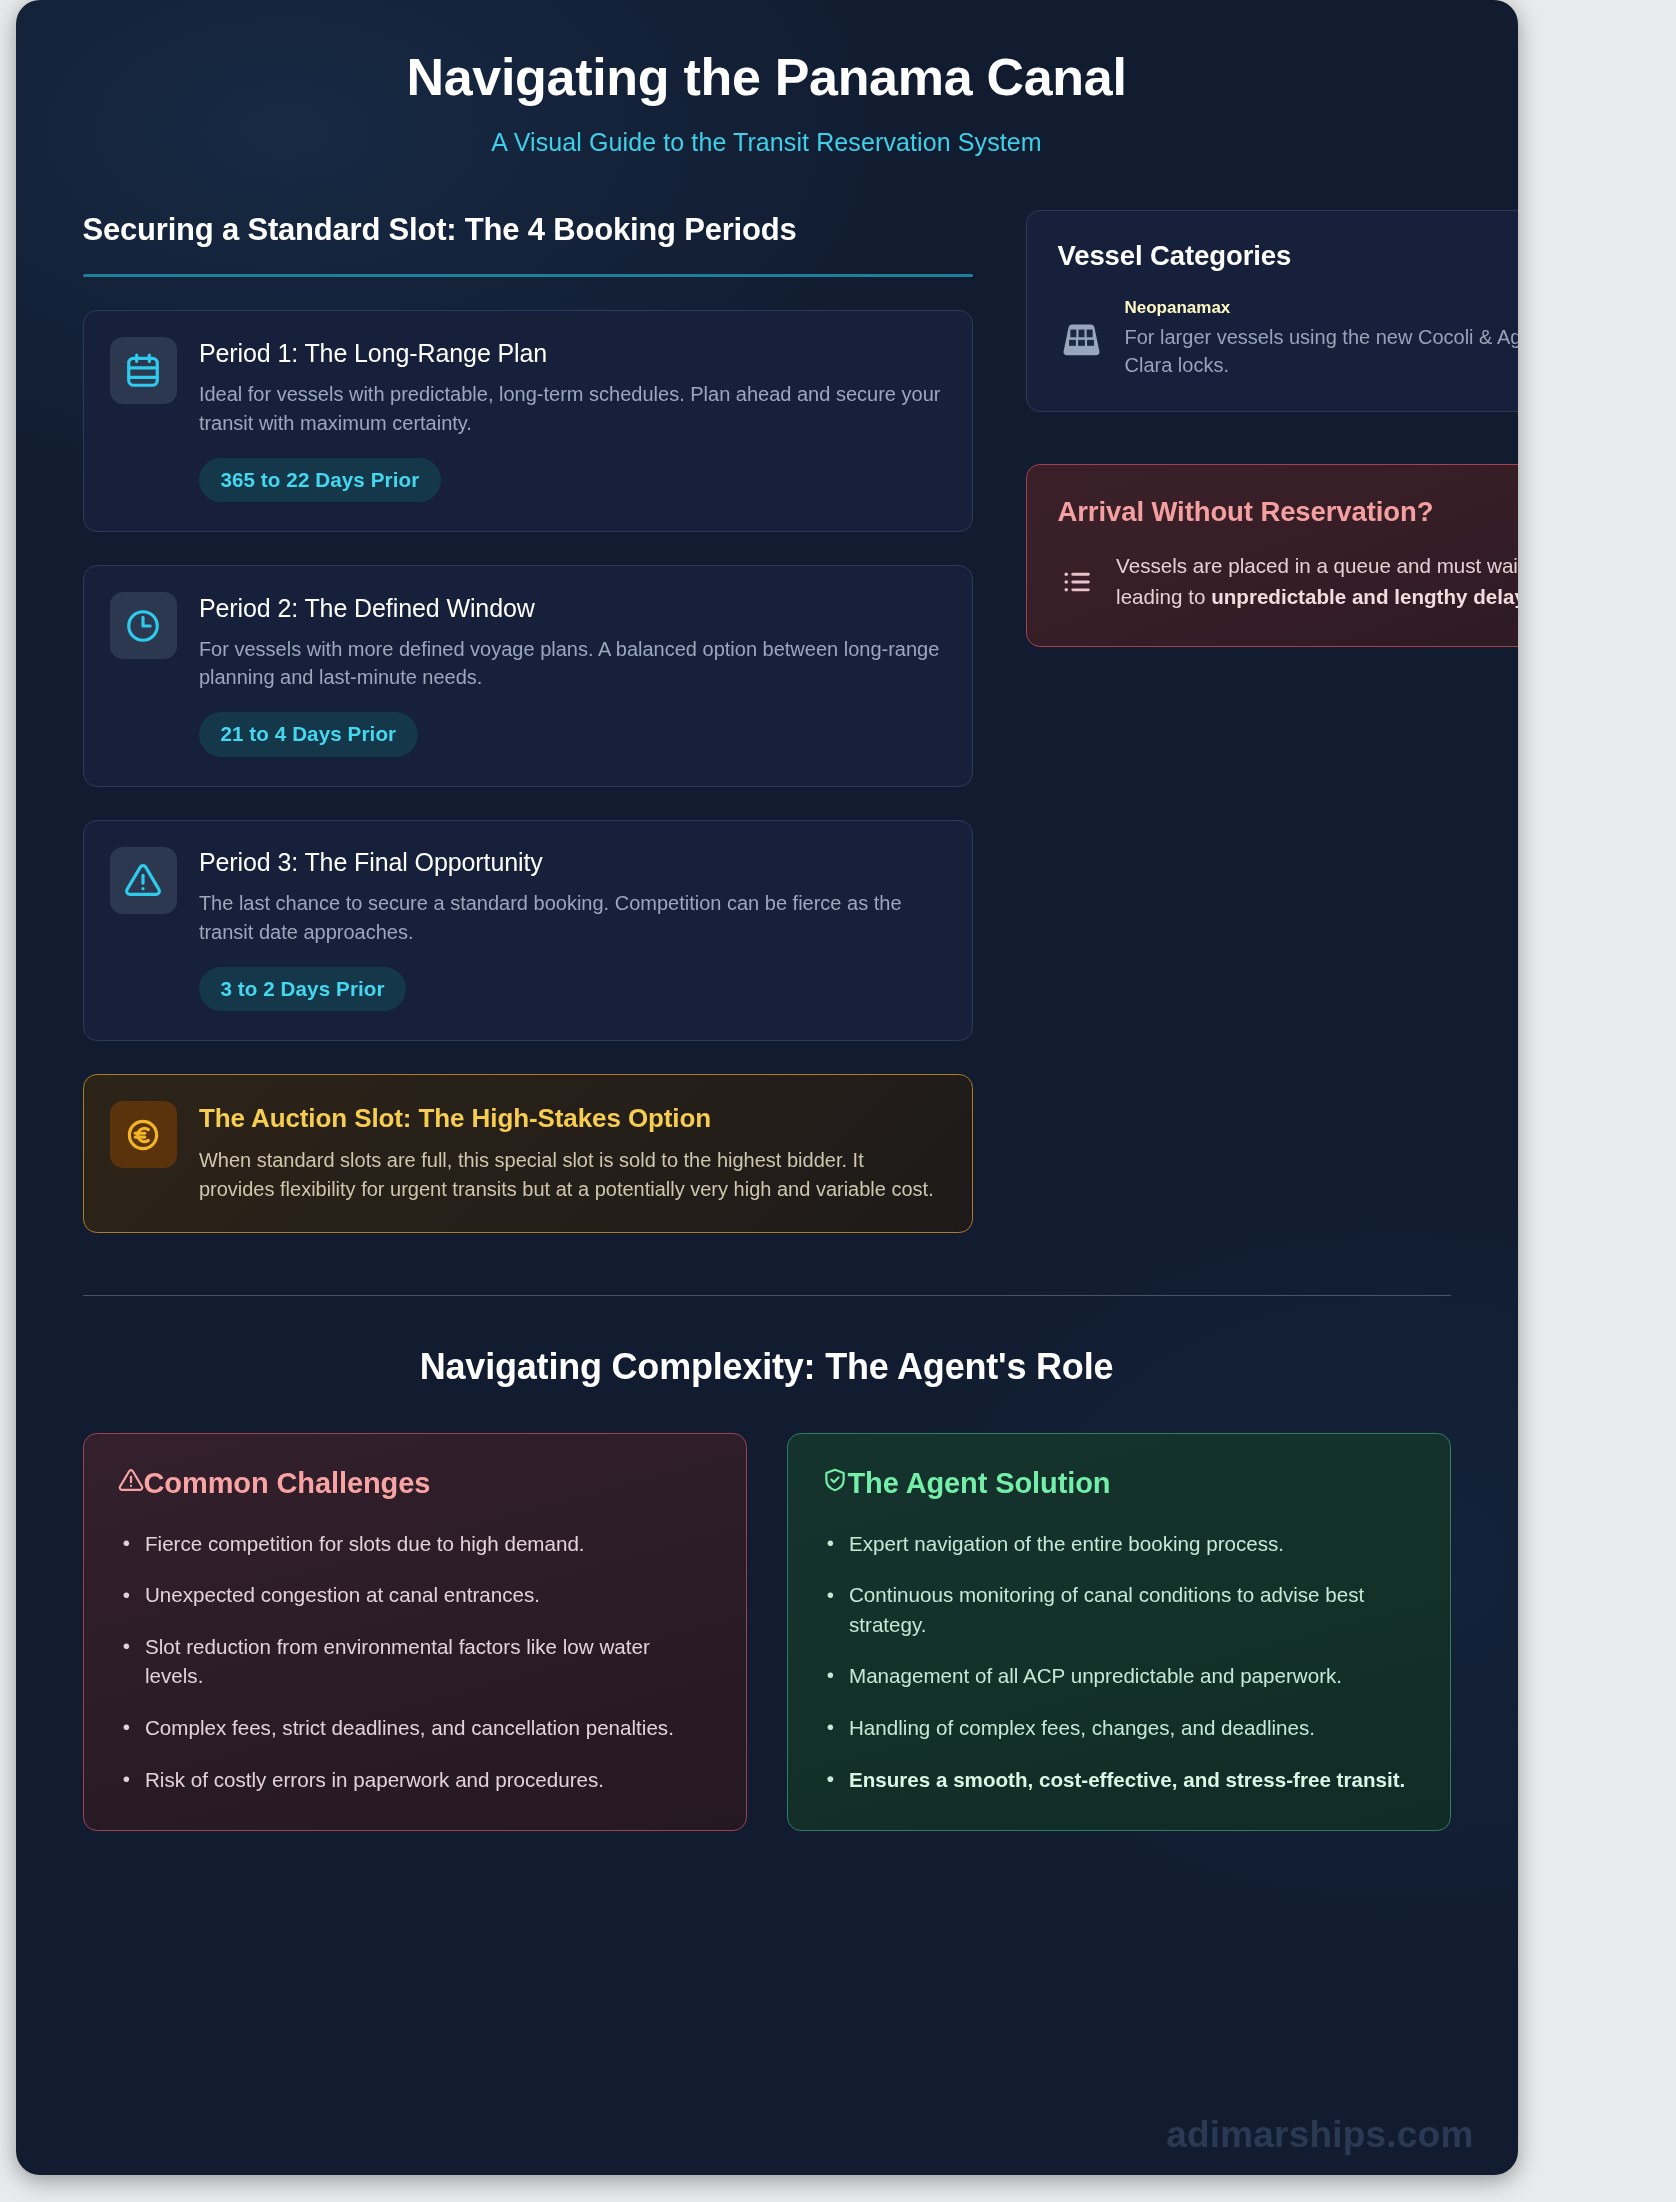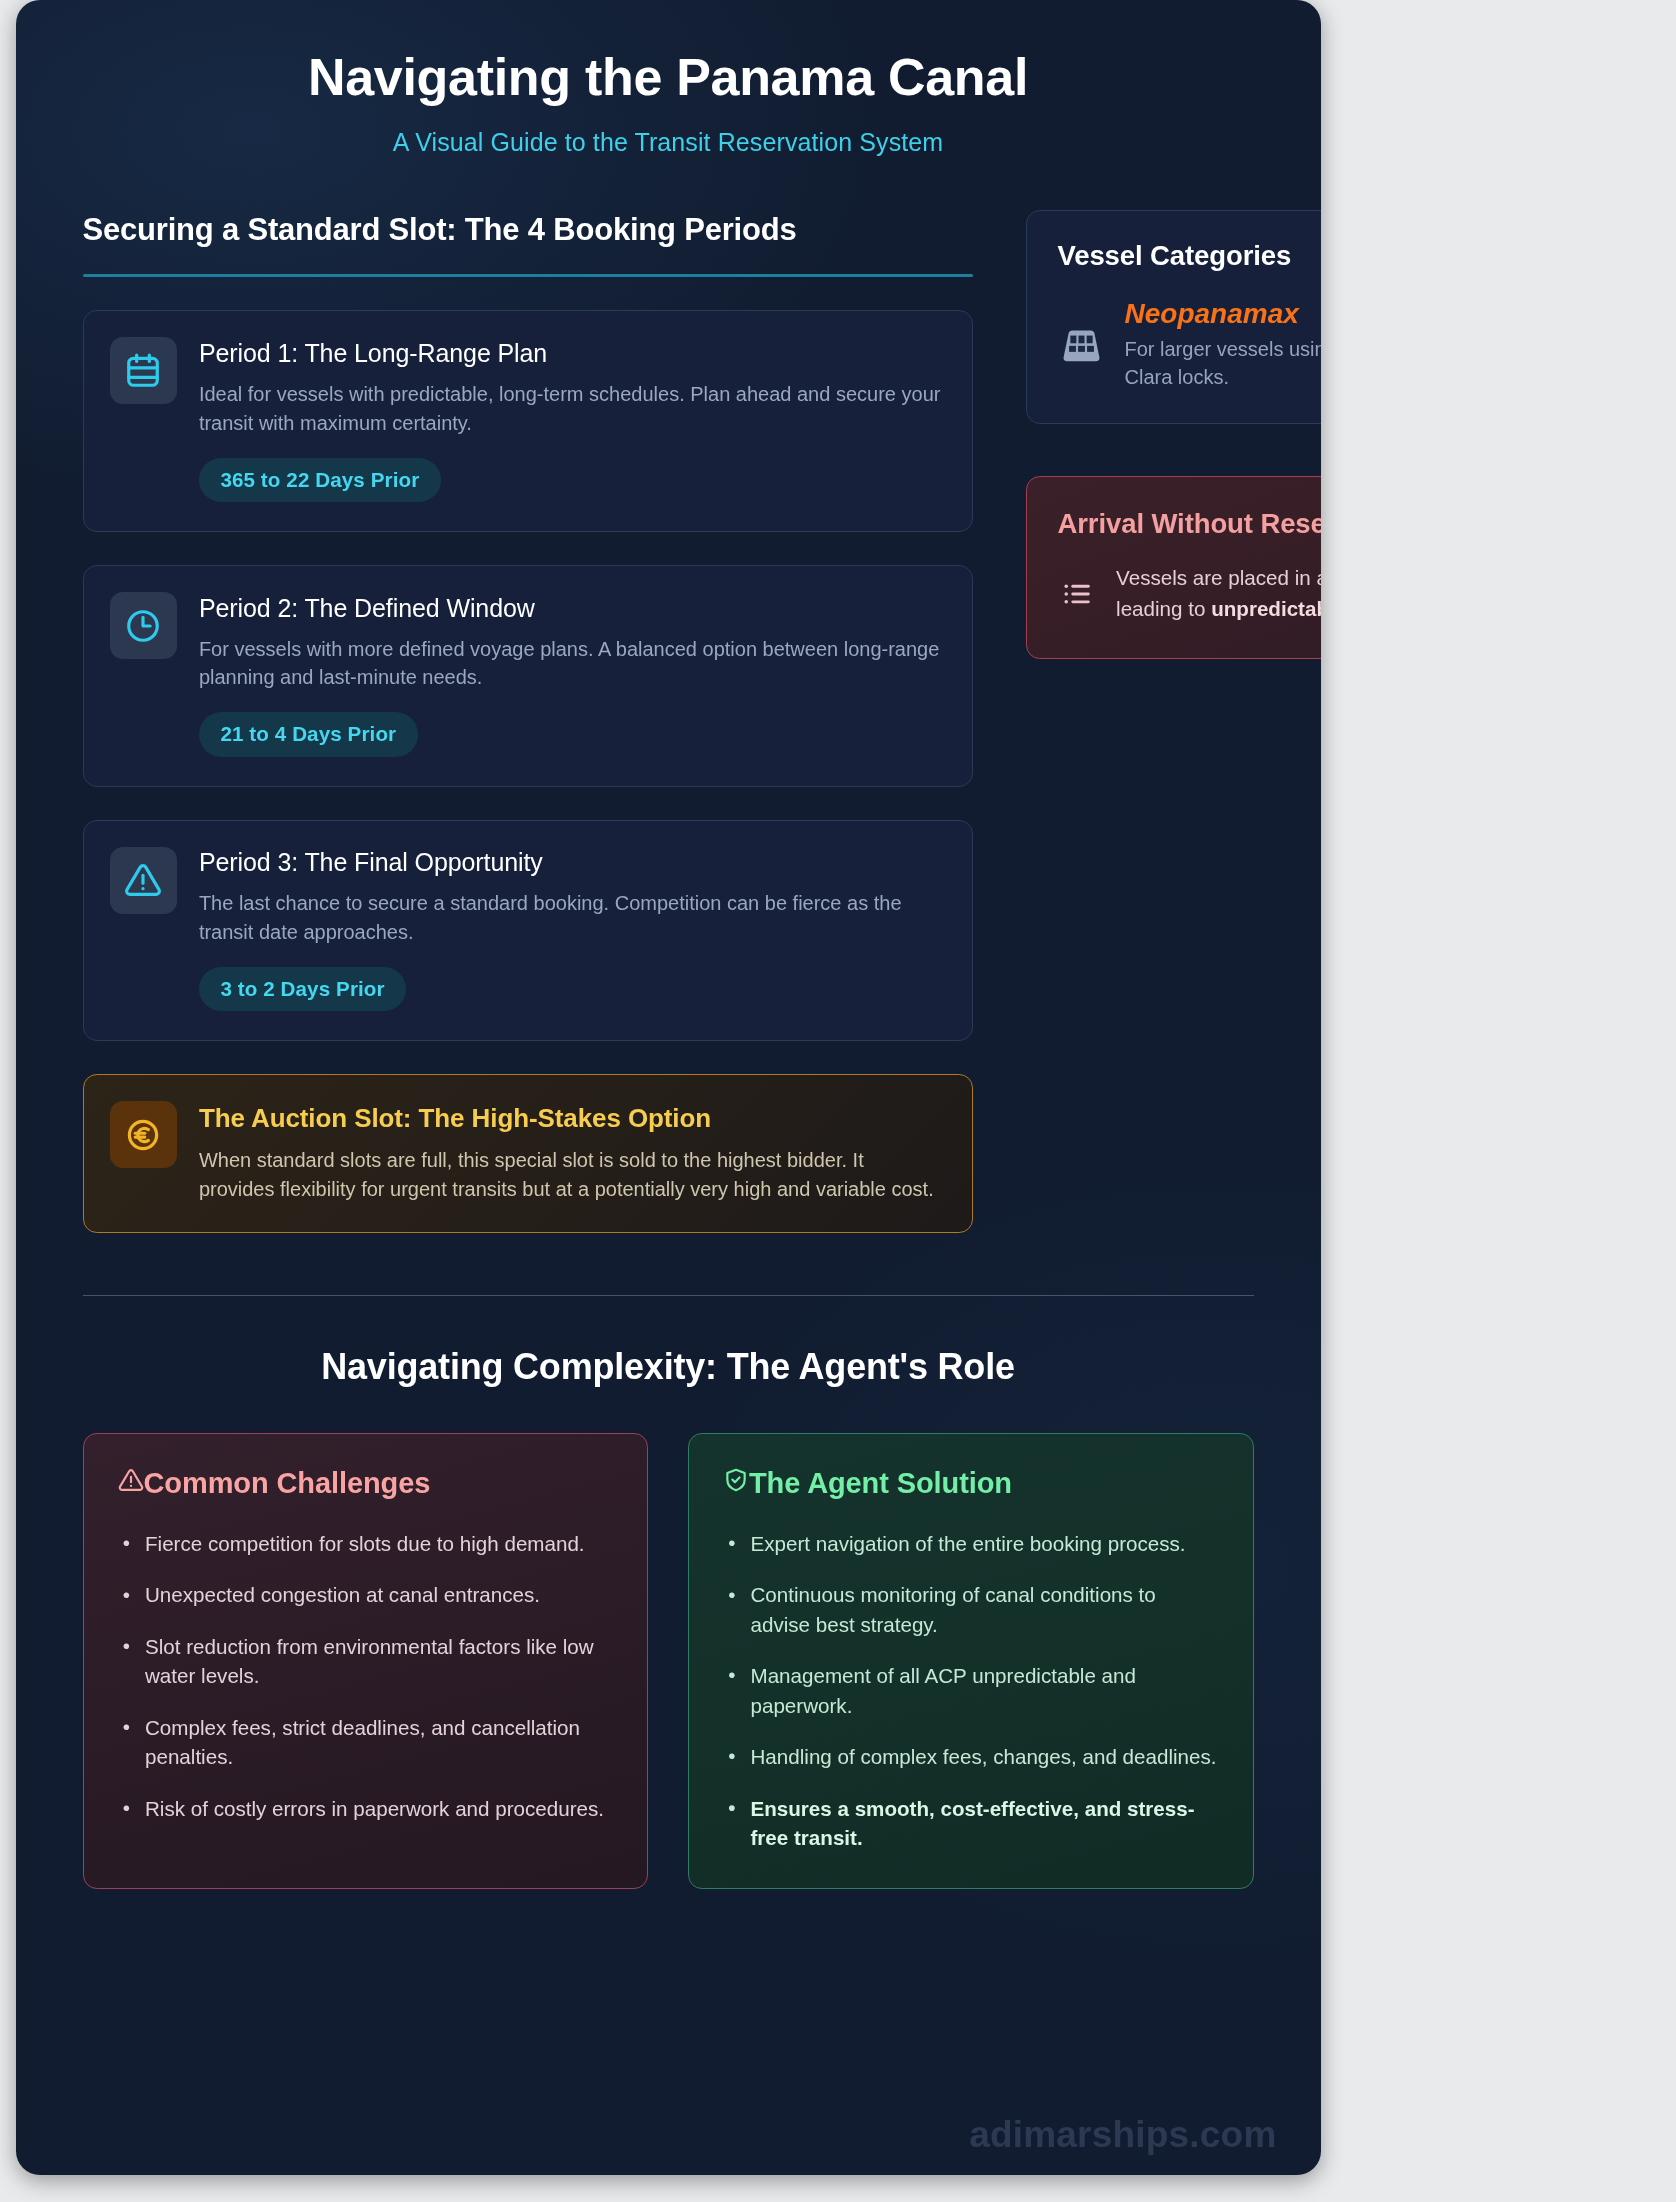--- a/index.html
+++ b/index.html
@@ -10,21 +10,21 @@
     height: 2203px;
     background: #e9eaec;
     font-family: "Liberation Sans", sans-serif;
     overflow: hidden;
   }
 
   .page-frame {
     position: absolute;
     left: 15.5px;
     top: 0px;
-    width: 1305px;
+    width: 1502px;
     height: 2175px;
     background: #111c30;
     background-image:
        radial-gradient(ellipse 1032px 602px at 18% 6%, rgba(28,52,84,0.55) 0%, rgba(17,28,48,0) 62%),
        radial-gradient(ellipse 946px 688px at 92% 72%, rgba(24,44,72,0.40) 0%, rgba(17,28,48,0) 60%);
     border-radius: 24px;
     overflow: hidden;
     box-shadow: 0 5.2px 22.4px rgba(0,0,0,0.35);
   }
 
@@ -160,24 +160,23 @@
   }
   .vessel-row {
     display: flex;
     align-items: center;
     gap: 19px;
     margin-top: 26px;
   }
   .vessel-icon { flex: 0 0 48px; display:flex; align-items:center; justify-content:center; }
   .vessel-text { flex: 1 1 auto; min-width: 0; }
   .vessel-name {
-    font-size: 28px;
-    font-weight: 700;
-    color: #f97316;
-    font-style: italic;
+    font-size: 17px;
+    font-weight: 700;
+    color: #fef9c3;
   }
   .vessel-desc {
     margin-top: 6px;
     font-size: 20px;
     line-height: 1.38;
     color: #96a3b8;
   }
 
   
   .warn-panel {

